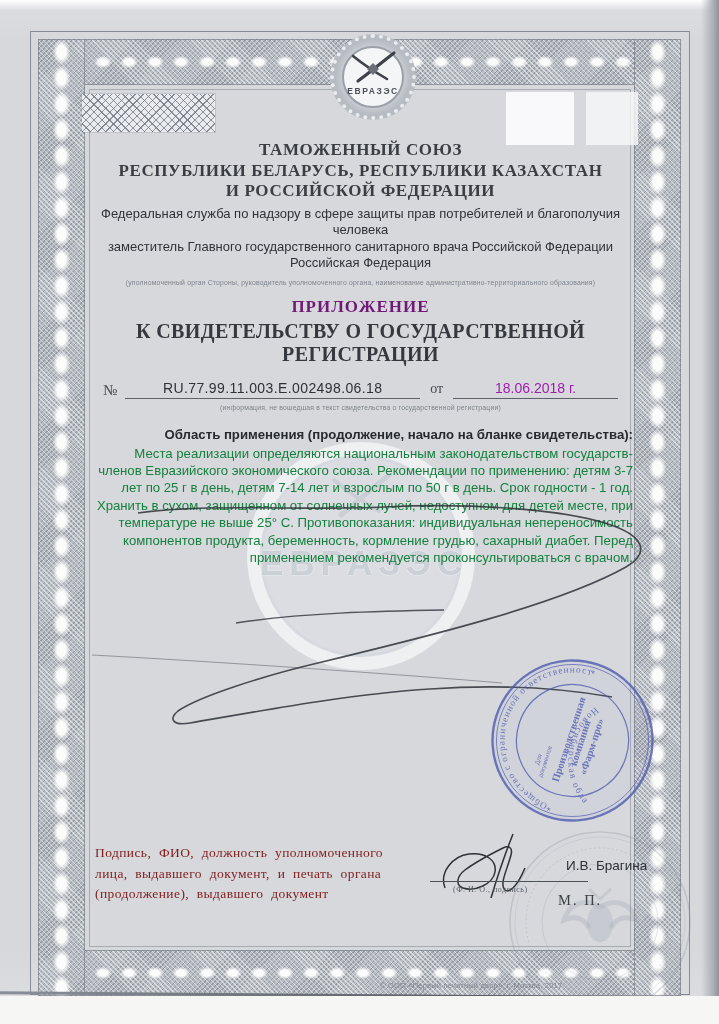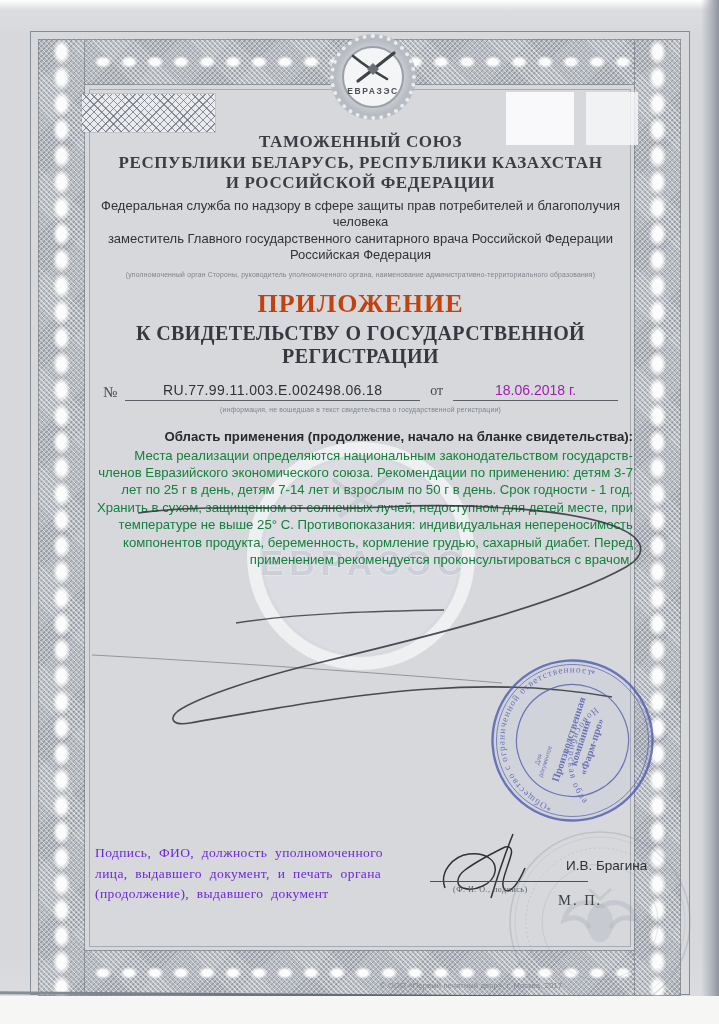--- a/index.html
+++ b/index.html
@@ -53,27 +53,27 @@
   .medallion{position:absolute;left:330px;top:34px;width:86px;height:86px;border-radius:50%;
      background:radial-gradient(circle,#cdd1d7 52%,#b7bbc2 68%);
      border:4px dotted rgba(240,242,245,.9);box-sizing:border-box;}
   .medallion-inner{position:absolute;left:8px;top:8px;width:62px;height:62px;border-radius:50%;
      background:#f4f5f6;border:2px solid #9ba0a8;box-sizing:border-box;text-align:center;}
   .medallion-label{position:absolute;left:0;width:100%;top:38px;
      font-family:"Liberation Sans",sans-serif;font-weight:bold;font-size:8.5px;
      letter-spacing:1.6px;color:#4b4f56;}
 
   
-  .content{position:absolute;left:88px;top:132px;width:545px;text-align:center;color:#34373d;}
+  .content{position:absolute;left:88px;top:140px;width:545px;text-align:center;color:#34373d;}
   .u-line{font-family:"Liberation Serif",serif;font-weight:bold;font-size:17px;line-height:20.5px;
           letter-spacing:.6px;color:#3a3d43;}
   .a-line{font-size:13px;line-height:16.5px;color:#2f3237;}
   .issuer-note{font-size:6.8px;letter-spacing:.2px;color:#7e838b;margin-top:7px;}
-  .t1{font-family:"Liberation Serif",serif;font-weight:800;font-size:26px;letter-spacing:1px;
-      margin-top:11px;color:#c2410c;}
+  .t1{font-family:"Liberation Serif",serif;font-weight:800;font-size:17px;letter-spacing:1px;
+      margin-top:11px;color:#701a75;}
   .t2{font-family:"Liberation Serif",serif;font-weight:800;font-size:20px;letter-spacing:.4px;
       margin-top:3px;color:#35383e;}
   .numrow{display:flex;justify-content:center;align-items:flex-end;margin-top:14px;}
   .numrow .no{font-family:"Liberation Serif",serif;font-size:15px;color:#44484f;margin-right:8px;}
   .numrow .val{width:295px;font-size:14px;letter-spacing:.4px;color:#2e3136;
       border-bottom:1px solid #5c6068;padding-bottom:2px;}
   .numrow .ot{font-family:"Liberation Serif",serif;font-size:14px;color:#44484f;margin:0 10px 2px;}
   .numrow .date{width:165px;font-size:14px;color:#a21caf;border-bottom:1px solid #5c6068;padding-bottom:2px;}
   .reg-note{font-size:6.8px;letter-spacing:.2px;color:#7e838b;margin-top:5px;}
   .body-block{text-align:right;margin-top:15px;padding-left:6px;}
@@ -90,21 +90,21 @@
   .wm-swoosh{position:absolute;left:64px;top:18px;opacity:.35;}
 
   svg.overlay{position:absolute;left:0;top:0;pointer-events:none;}
   .sig-caption{position:absolute;left:453px;top:885px;font-family:"Liberation Serif",serif;
      font-size:8px;color:#5a5e66;letter-spacing:.5px;}
   .signer-name{position:absolute;left:566px;top:858px;font-size:13.5px;color:#2c2f34;}
   .mp{position:absolute;left:558px;top:892px;font-family:"Liberation Serif",serif;
      font-size:14.5px;letter-spacing:2px;color:#3c4047;}
   .sign-block{position:absolute;left:95px;top:843px;width:350px;
      font-family:"Liberation Serif",serif;font-size:13.5px;line-height:20.5px;
-     letter-spacing:.4px;word-spacing:4px;color:#6d28d9;}
+     letter-spacing:.4px;word-spacing:4px;color:#7f1d1d;}
   .sig-line{position:absolute;left:430px;top:881px;width:158px;border-top:1px solid #4c5057;}
   .footer-credit{position:absolute;left:380px;top:981px;width:320px;text-align:left;
      font-size:7.5px;color:#82868e;letter-spacing:.2px;}
 </style>
 </head>
 <body>
 
 <div class="page">
   <div class="paper"></div>
 

